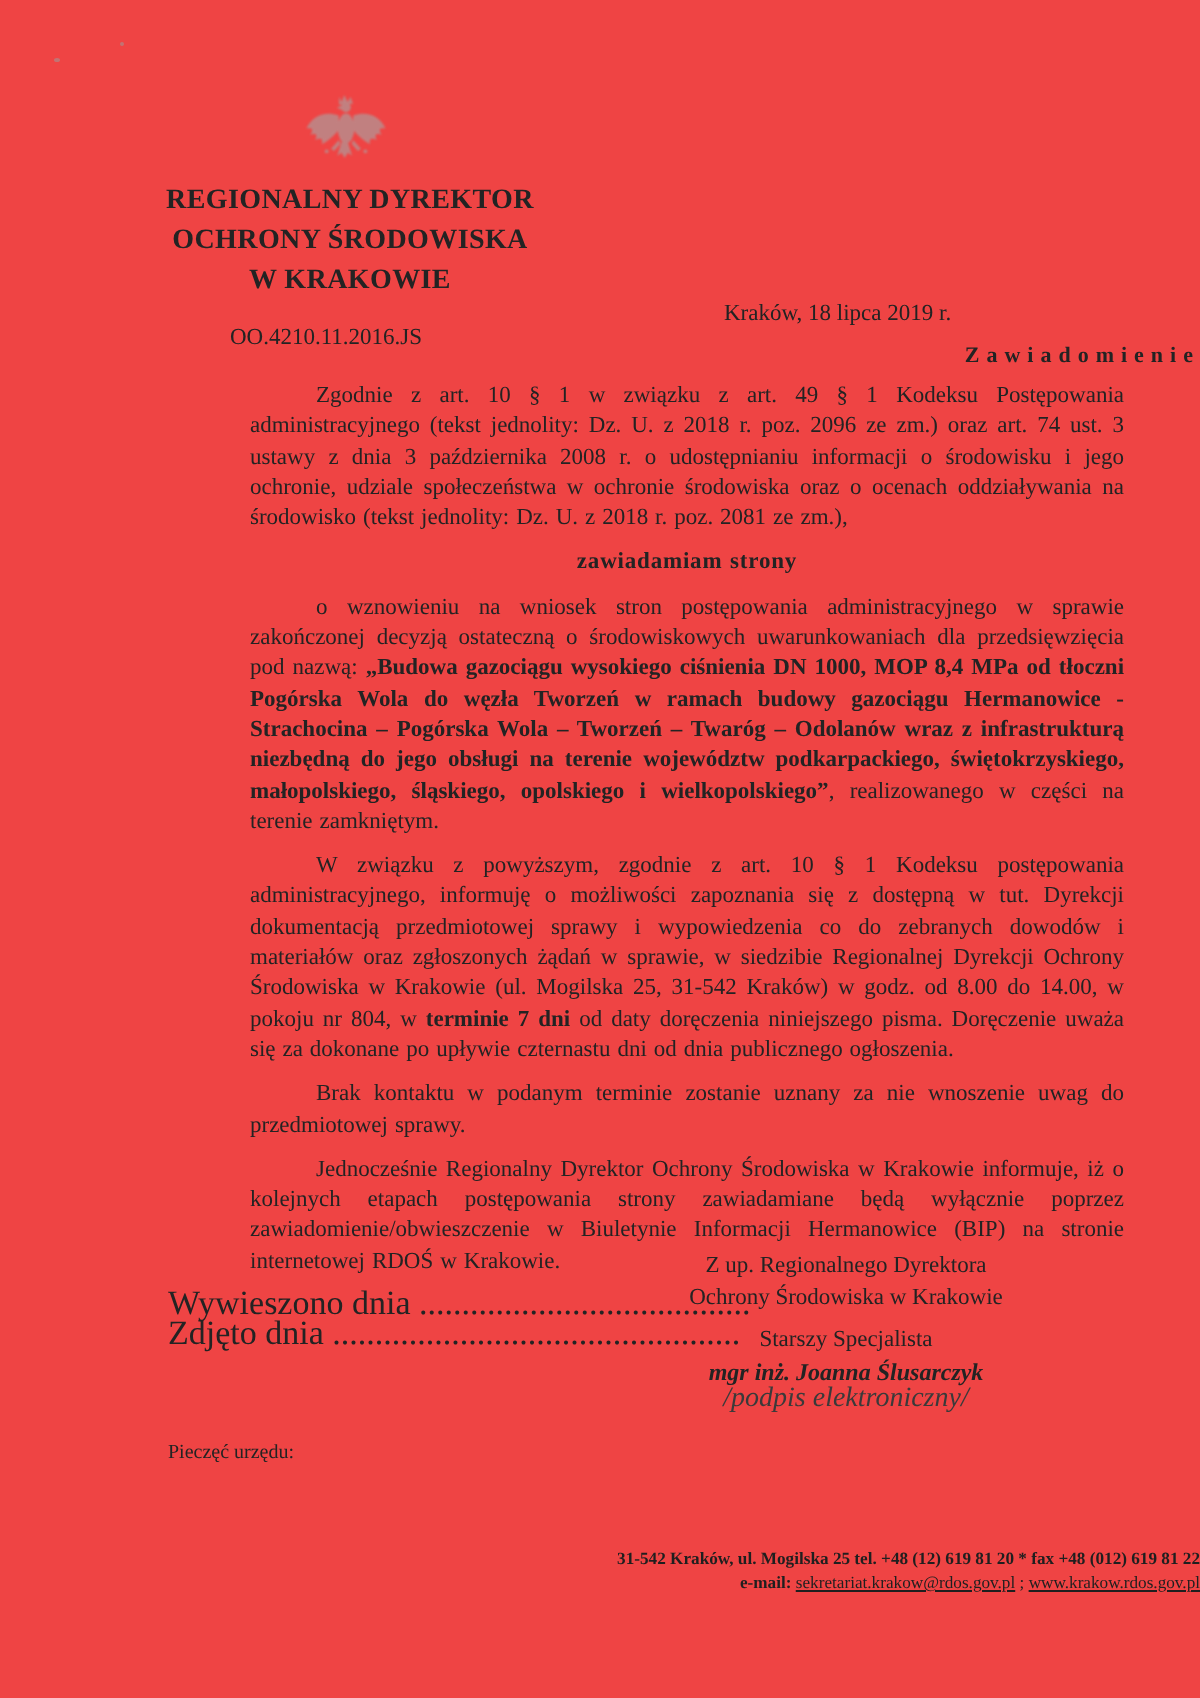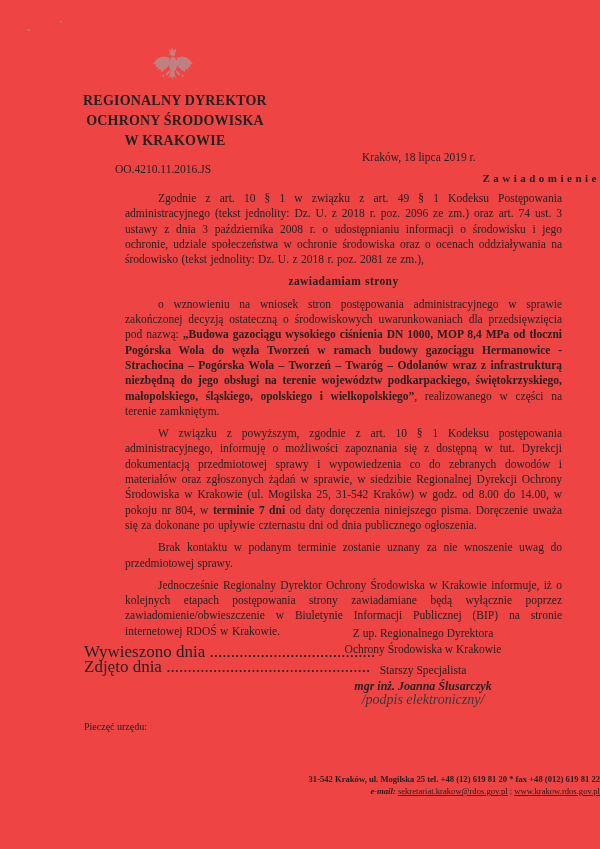--- a/index.html
+++ b/index.html
@@ -33,21 +33,21 @@
   .sig .who{margin-top:6px;}
   .sig .name{font-weight:bold;font-style:italic;font-size:12px;}
   .sig .note{font-style:italic;font-size:14px;line-height:11px;color:#3a3a3a;}
   
   .posting{position:absolute;left:84px;top:644px;font-size:17px;line-height:15px;white-space:nowrap;}
   .seal{position:absolute;left:84px;top:721px;font-size:10px;}
   
   .footer{position:absolute;top:773px;left:0;width:600px;text-align:right;
        font-size:8.6px;line-height:12px;color:#1f1f1f;}
   .footer .l1{font-weight:bold;}
-  .footer .lbl{font-weight:bold;font-style:italic;}
+  .footer .lbl{font-weight:bold;}
   .footer .lnk{text-decoration:underline;text-underline-offset:1px;cursor:pointer;}
 </style>
 </head>
 <body>
 
 <div class="page">
 
   <div class="speck" style="left:27px;top:29px;width:3px;height:2px;"></div>
   <div class="speck" style="left:60px;top:21px;width:2px;height:2px;"></div>
 
@@ -79,21 +79,21 @@
   </div>
 
   <div class="doc-title">Zawiadomienie</div>
 
   <div class="body">
     <p><span>Zgodnie z art. 10 § 1 w związku z art. 49 § 1 Kodeksu Postępowania administracyjnego (tekst jednolity: Dz. U. z 2018 r. poz. 2096 ze zm.) oraz art. 74 ust. 3 ustawy z dnia 3 października 2008 r. o udostępnianiu informacji o środowisku i jego ochronie, udziale społeczeństwa w ochronie środowiska oraz o ocenach oddziaływania na środowisko (tekst jednolity: Dz. U. z 2018 r. poz. 2081 ze zm.),</span></p>
     <div class="subheading">zawiadamiam strony</div>
     <p><span>o wznowieniu na wniosek stron postępowania administracyjnego w sprawie zakończonej decyzją ostateczną o środowiskowych uwarunkowaniach dla przedsięwzięcia pod nazwą: </span><b>„Budowa gazociągu wysokiego ciśnienia DN 1000, MOP 8,4 MPa od tłoczni Pogórska Wola do węzła Tworzeń w ramach budowy gazociągu Hermanowice - Strachocina – Pogórska Wola – Tworzeń – Twaróg – Odolanów wraz z infrastrukturą niezbędną do jego obsługi na terenie województw podkarpackiego, świętokrzyskiego, małopolskiego, śląskiego, opolskiego i wielkopolskiego”</b><span>, realizowanego w części na terenie zamkniętym.</span></p>
     <p><span>W związku z powyższym, zgodnie z art. 10 § 1 Kodeksu postępowania administracyjnego, informuję o możliwości zapoznania się z dostępną w tut. Dyrekcji dokumentacją przedmiotowej sprawy i wypowiedzenia co do zebranych dowodów i materiałów oraz zgłoszonych żądań w sprawie, w siedzibie Regionalnej Dyrekcji Ochrony Środowiska w Krakowie (ul. Mogilska 25, 31-542 Kraków) w godz. od 8.00 do 14.00, w pokoju nr 804, w </span><b>terminie 7 dni</b><span> od daty doręczenia niniejszego pisma. Doręczenie uważa się za dokonane po upływie czternastu dni od dnia publicznego ogłoszenia.</span></p>
     <p><span>Brak kontaktu w podanym terminie zostanie uznany za nie wnoszenie uwag do przedmiotowej sprawy.</span></p>
-    <p><span>Jednocześnie Regionalny Dyrektor Ochrony Środowiska w Krakowie informuje, iż o kolejnych etapach postępowania strony zawiadamiane będą wyłącznie poprzez zawiadomienie/obwieszczenie w Biuletynie Informacji Publicznej (BIP) na stronie internetowej RDOŚ w Krakowie.</span></p>
+    <p><span>Jednocześnie Regionalny Dyrektor Ochrony Środowiska w Krakowie informuje, iż o kolejnych etapach postępowania strony zawiadamiane będą wyłącznie poprzez zawiadomienie/obwieszczenie w Biuletynie Informacji Hermanowice (BIP) na stronie internetowej RDOŚ w Krakowie.</span></p>
   </div>
 
   <div class="sig">
     <div>Z up. Regionalnego Dyrektora</div>
     <div>Ochrony Środowiska w Krakowie</div>
     <div class="who">
       <div>Starszy Specjalista</div>
       <div class="name">mgr inż. Joanna Ślusarczyk</div>
       <div class="note">/podpis elektroniczny/</div>
     </div>

